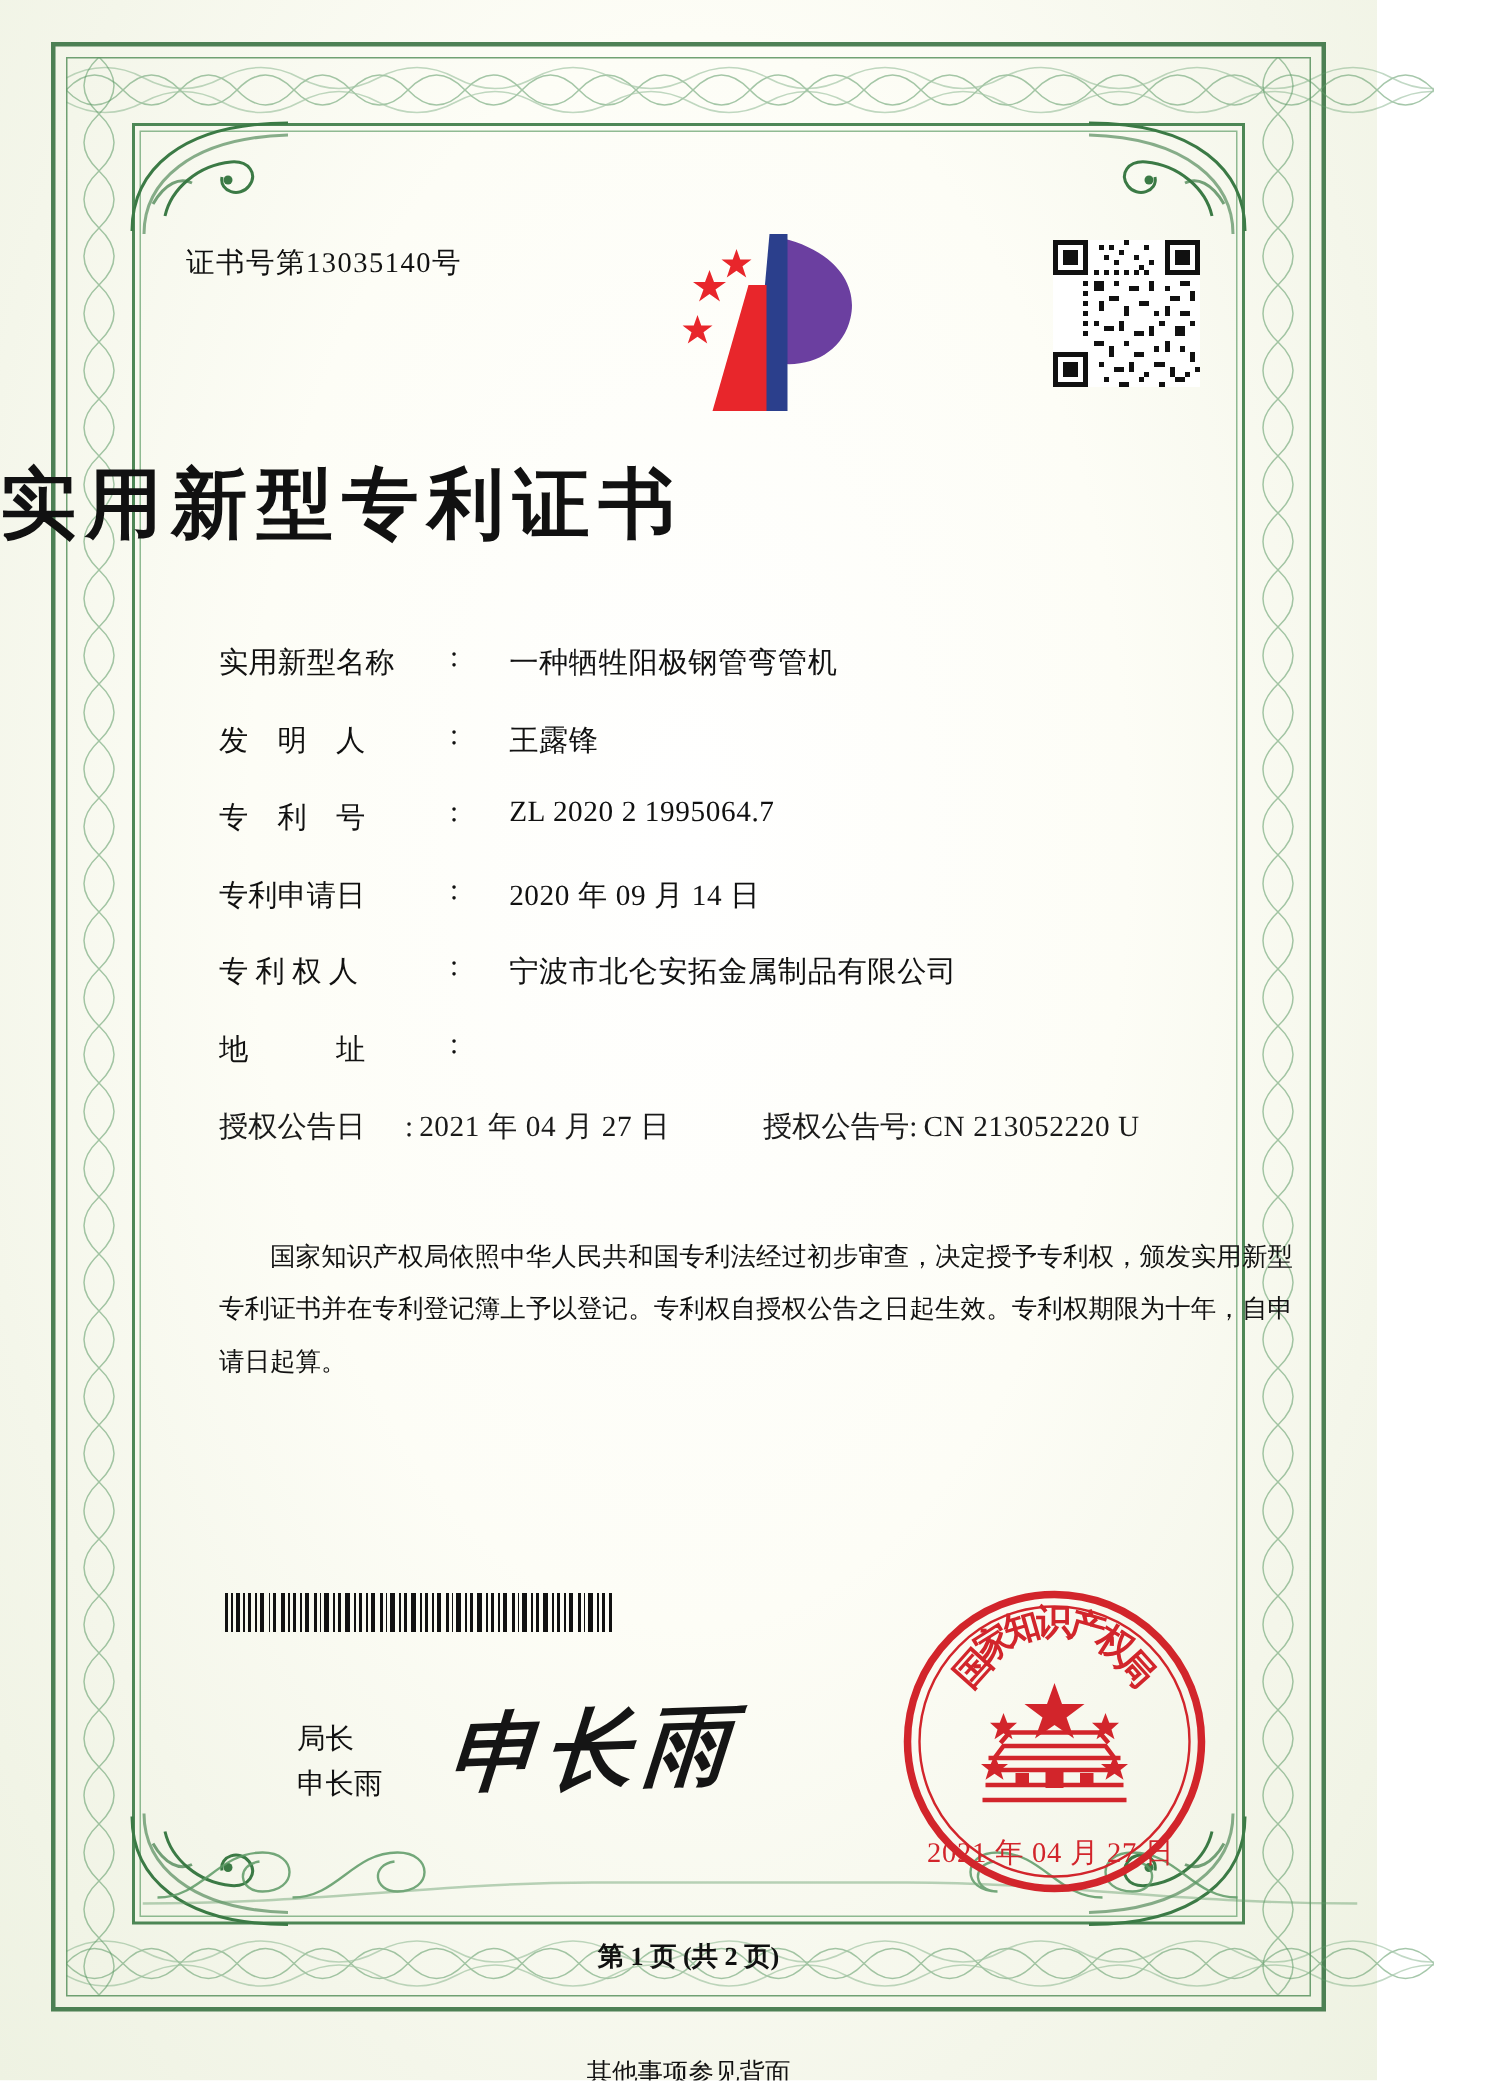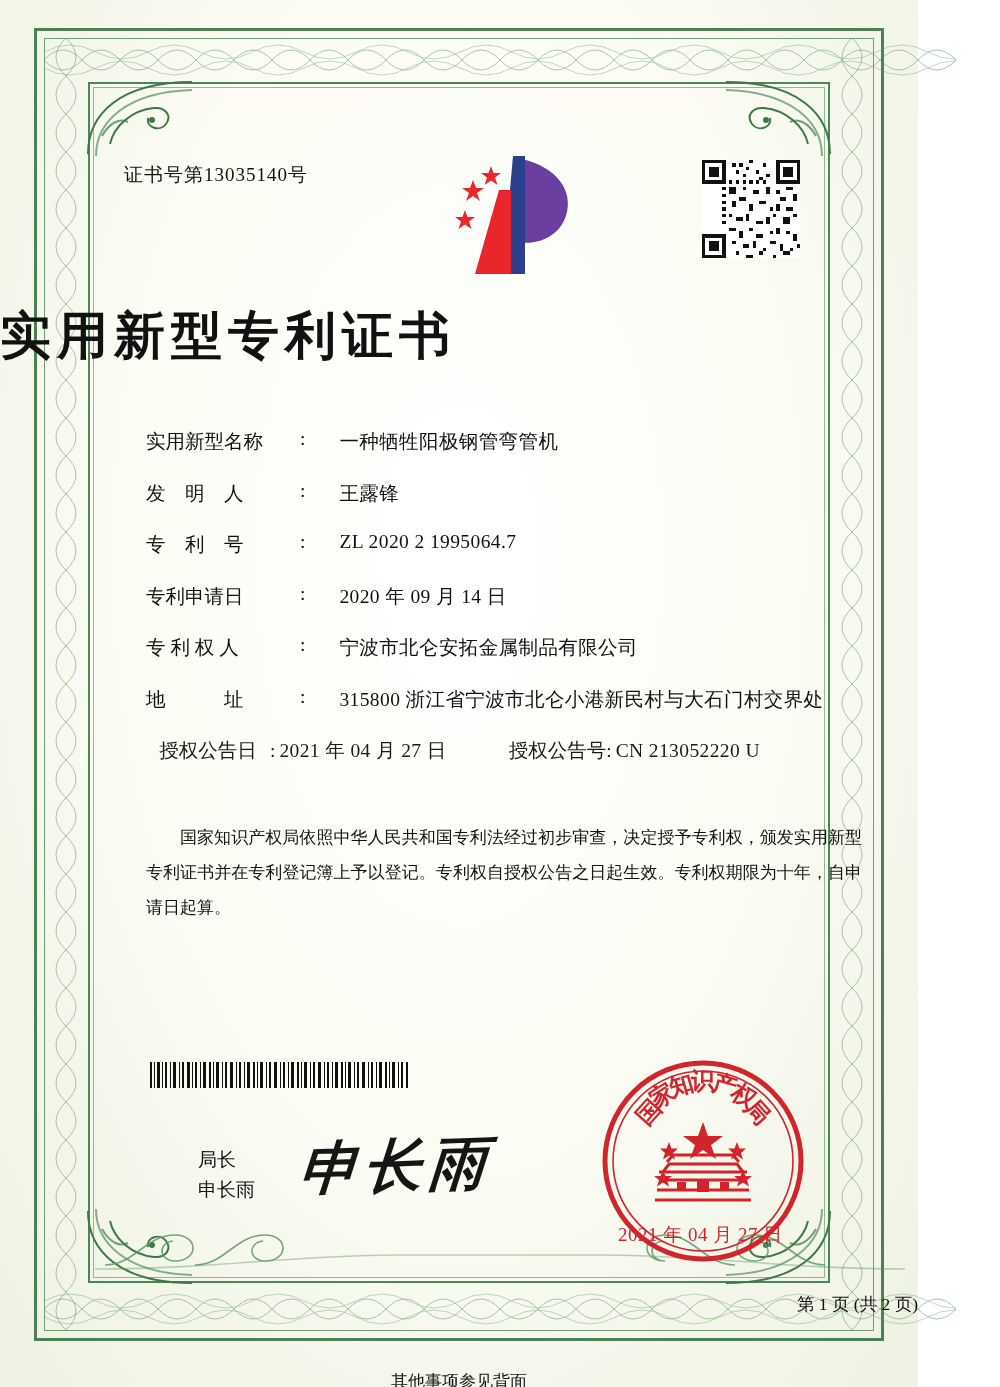--- a/index.html
+++ b/index.html
@@ -137,21 +137,20 @@
   }
   .field-colon { margin-right: 4px; }
   .field-value { letter-spacing: .4px; }
 
   .field-row-dual {
     display: flex;
     align-items: baseline;
     font-size: 19.5px;
     margin-bottom: 10px;
     white-space: nowrap;
-    text-align: center;
   }
   .dual-second {
     margin-left: 62px;
   }
 
   
   .paras {
     position: absolute;
     left: 146px;
     top: 820px;
@@ -210,23 +209,24 @@
     font-size: 19px;
     color: #d2252b;
     letter-spacing: .5px;
     white-space: nowrap;
   }
 
   .page-no {
     position: absolute;
     left: 0; right: 0;
     top: 1292px;
-    text-align: right;
+    text-align: center;
     font-size: 17.5px;
     color: #111;
+    font-weight: bold;
   }
   .footnote {
     position: absolute;
     left: 0; right: 0;
     top: 1370px;
     text-align: center;
     font-size: 17px;
     color: #111;
   }
 </style>
@@ -482,21 +482,20 @@
 
     <div class="field-row">
       <span class="field-label">专 利 权 人</span>
       <span class="field-colon">:</span>
       <span class="field-value">宁波市北仑安拓金属制品有限公司</span>
     </div>
 
     <div class="field-row">
       <span class="field-label">地　　　址</span>
       <span class="field-colon">:</span>
-      <span class="field-value">315800 浙江省宁波市北仑小港新民村与大石门村交界处</span>
     </div>
 
     <div class="field-row-dual">
       <span class="field-label">授权公告日</span>
       <span class="field-colon">:</span>
       <span class="field-value">2021 年 04 月 27 日</span>
       <span class="dual-second">授权公告号</span>
       <span class="field-colon">:</span>
       <span class="field-value">CN 213052220 U</span>
     </div>

